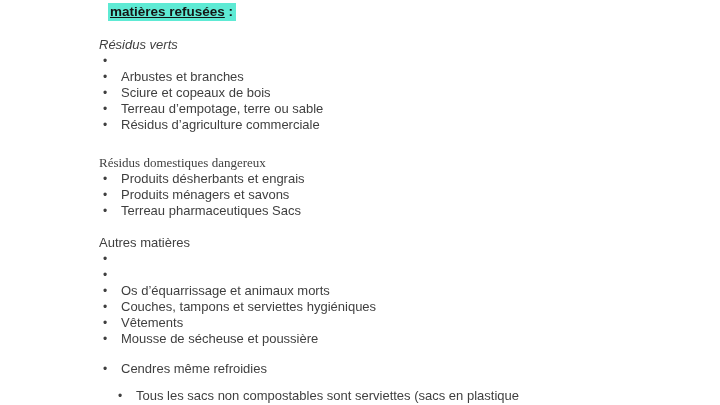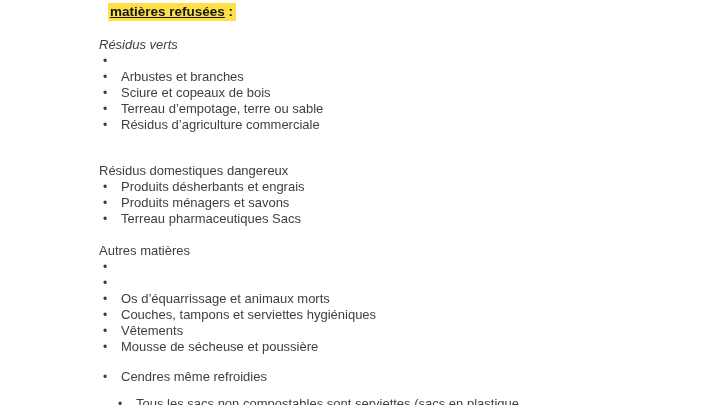--- a/index.html
+++ b/index.html
@@ -28,40 +28,40 @@
     top: 3px;
     width: 500px;
   }
   .title-line {
     height: 18px;
     line-height: 17px;
     margin-left: 9px;
   }
   .title-highlight {
     display: inline-block;
-    background: #fde047;
+    background: #5eead4;
     color: #141414;
     font-weight: bold;
     font-size: 13.5px;
     padding: 0 3px 1px 2px;
     white-space: pre;
   }
   .title-underlined {
     text-decoration: underline;
   }
   .section-heading {
     line-height: 16px;
     height: 16px;
     margin: 0;
     font-weight: normal;
     font-size: 13px;
     color: #3f3f3f;
   }
   .heading-after-title { margin-top: 16px; font-style: italic; }
-  .heading-gap-small  { margin-top: 30px; }
+  .heading-gap-small  { margin-top: 22px; font-family: Liberation Serif, serif; }
   .heading-gap-large  { margin-top: 16px; }
   ul.doc-list {
     list-style: none;
     margin: 0;
     padding: 0;
   }
   ul.doc-list li {
     display: flex;
     align-items: flex-start;
     line-height: 16px;

